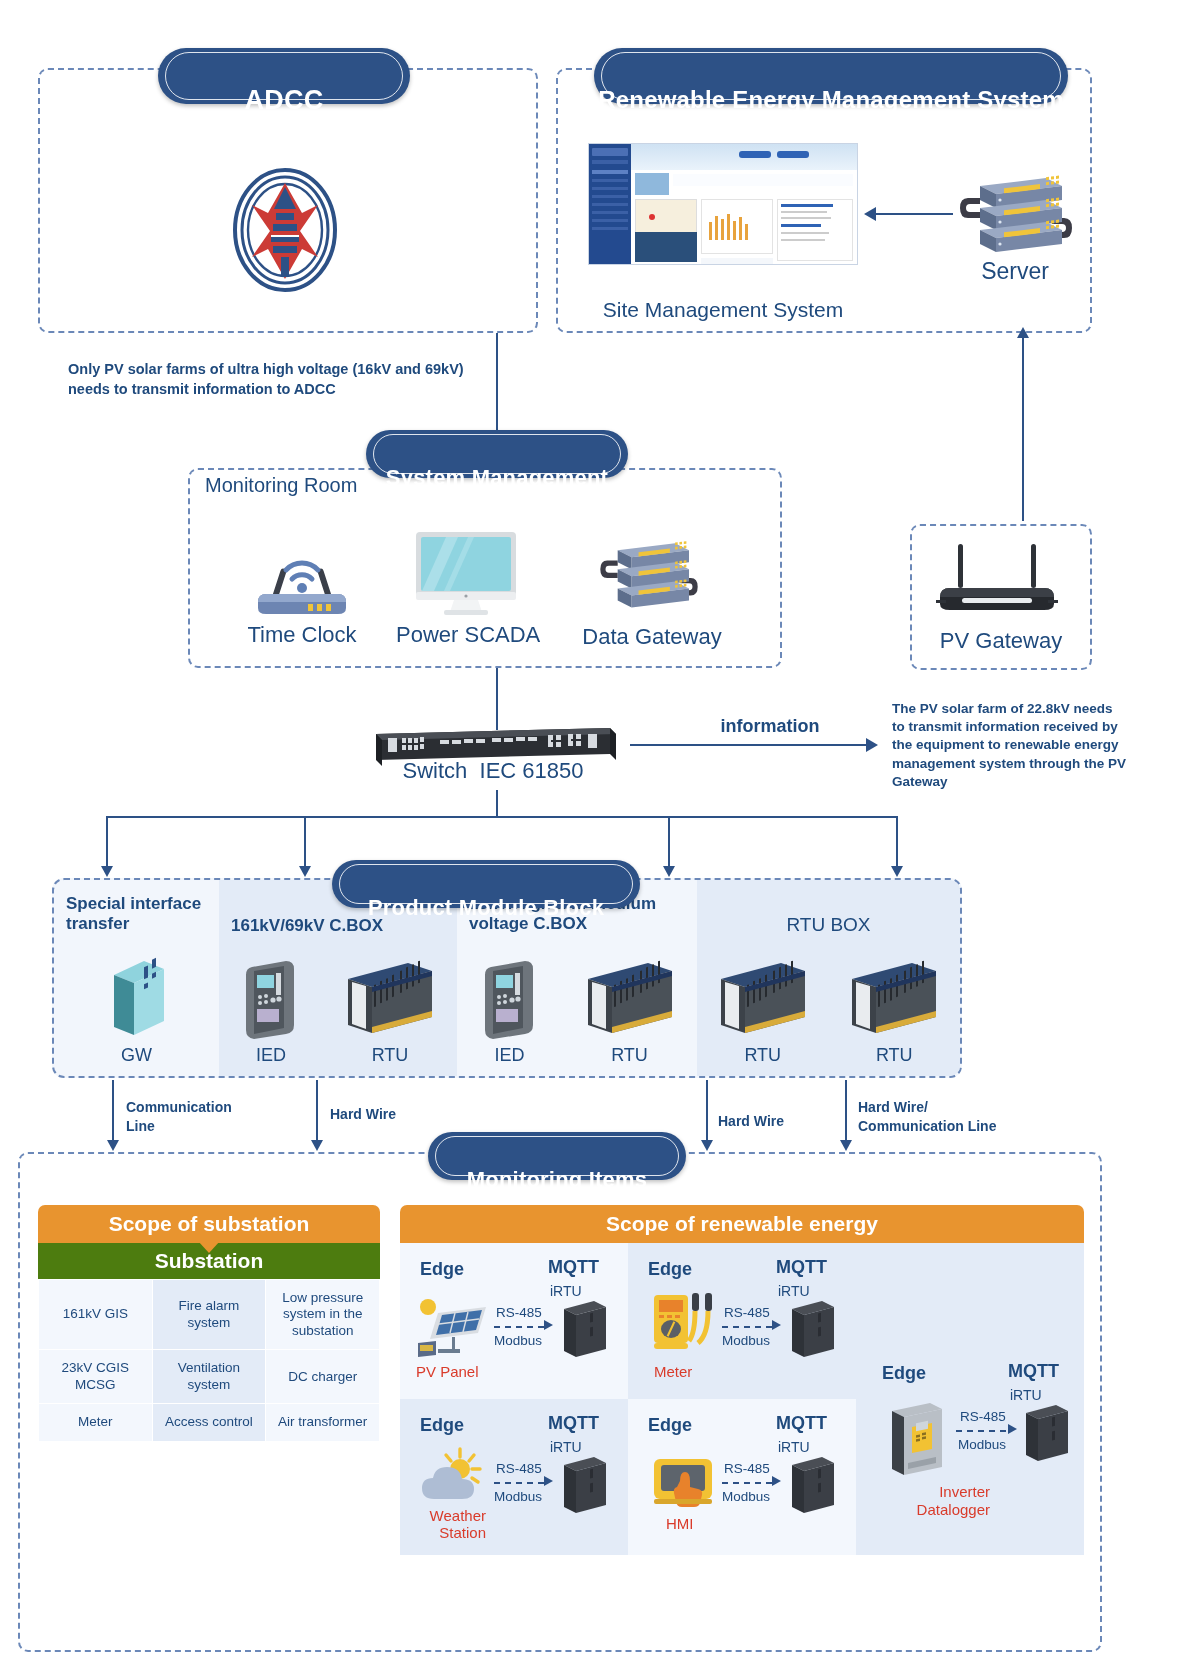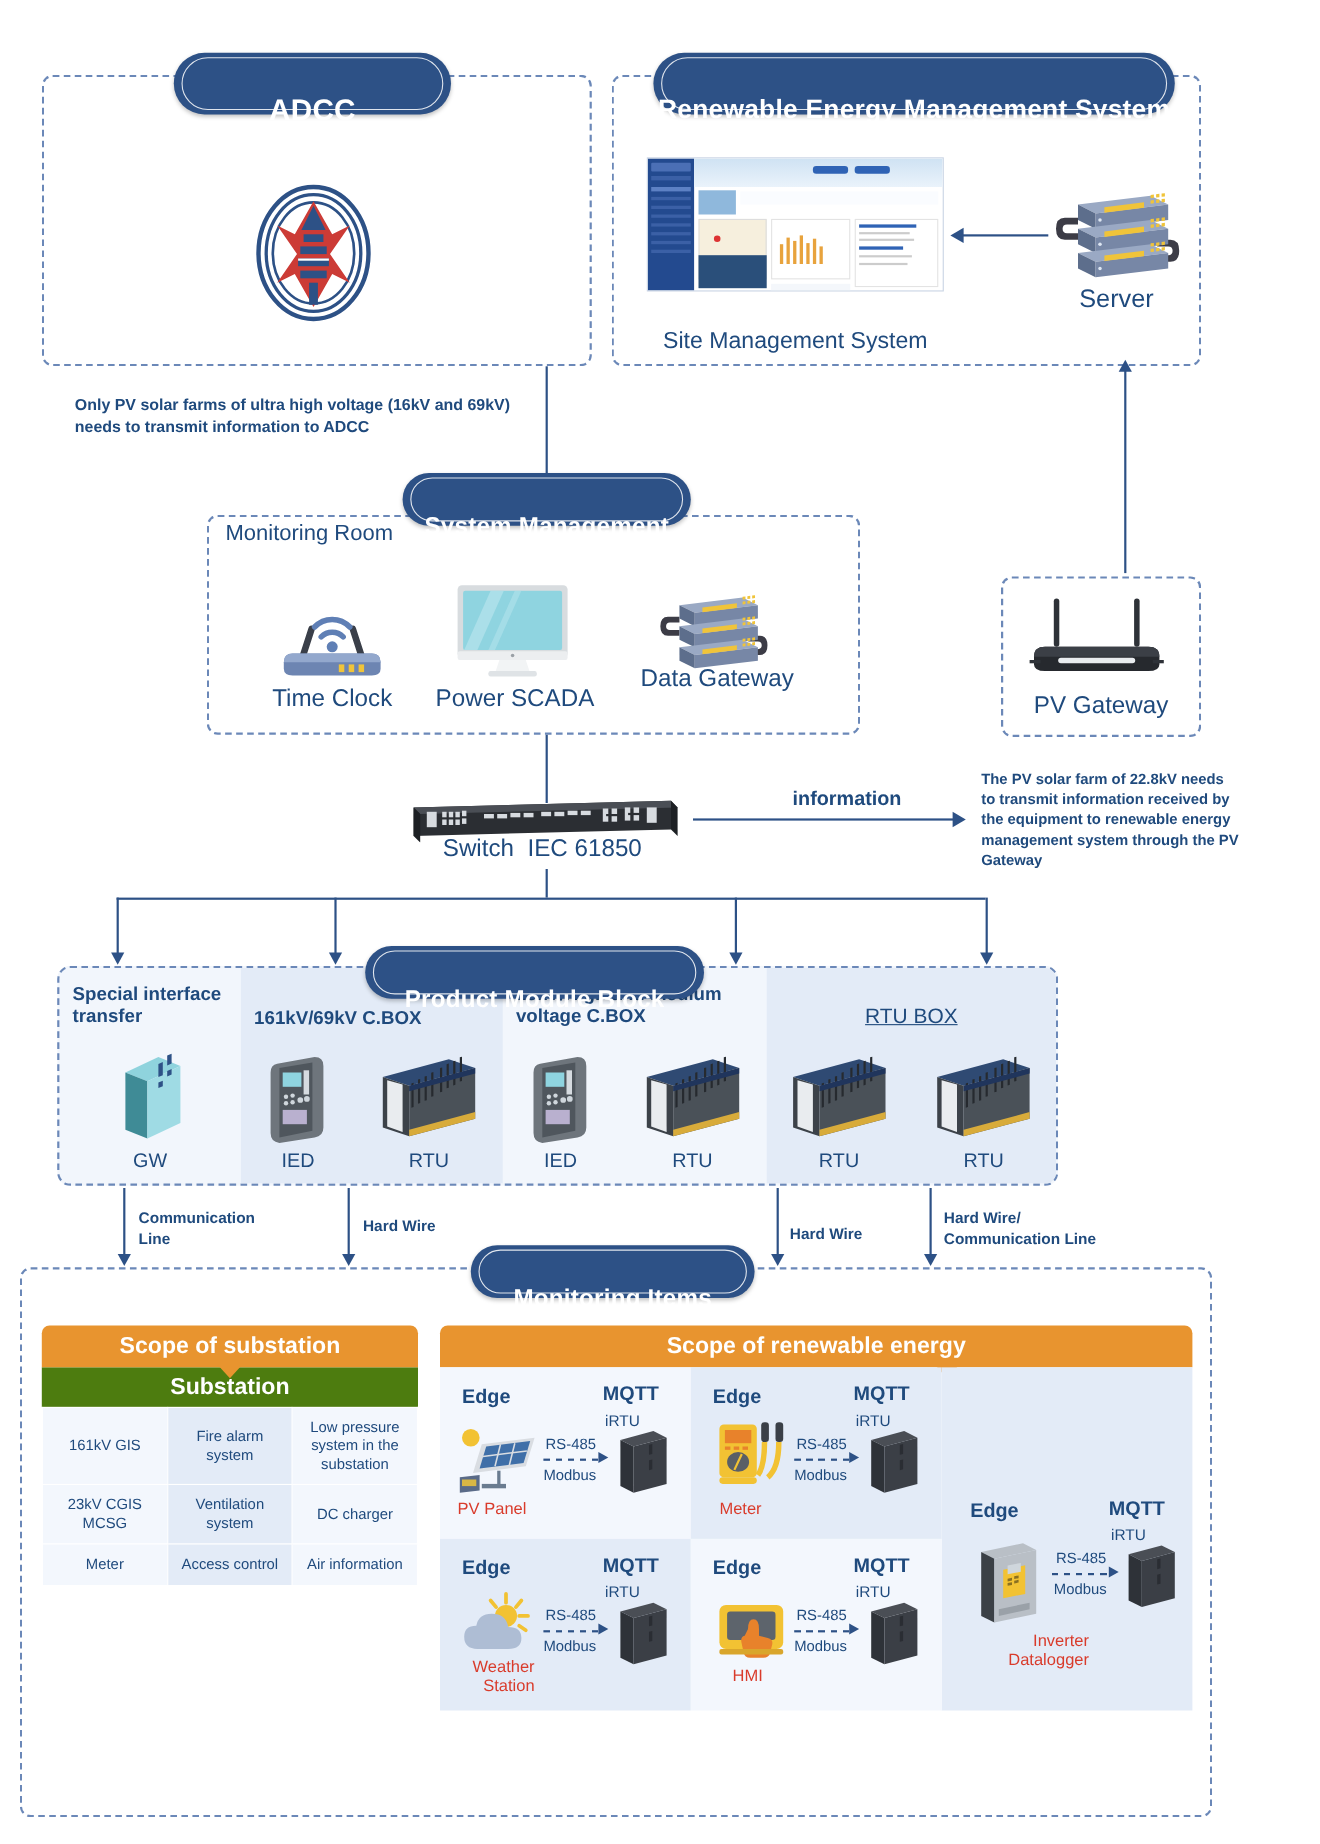--- a/index.html
+++ b/index.html
@@ -310,21 +310,21 @@
       <g fill="#f0c43a">
           <rect x="88" y="16" width="3" height="3" transform="skewY(-7)"></rect>
           <rect x="93" y="16" width="3" height="3" transform="skewY(-7)"></rect>
           <rect x="98" y="16" width="3" height="3" transform="skewY(-7)"></rect>
           <rect x="88" y="21" width="3" height="3" transform="skewY(-7)"></rect>
           <rect x="93" y="21" width="3" height="3" transform="skewY(-7)"></rect>
           <rect x="98" y="21" width="3" height="3" transform="skewY(-7)"></rect>
         </g>
     </g>
   </svg>
-  <div class="lbl" style="left:578px; top:604px; width:148px; text-align:center; font-size:22px;">Data Gateway</div>
+  <div class="lbl" style="left:578px; top:624px; width:148px; text-align:center; font-size:22px;">Data Gateway</div>
 
   <div class="dashpanel" style="left:910px; top:524px; width:182px; height:146px;"></div>
   <svg style="position:absolute;left:932px;top:540px;" width="132" height="80" viewBox="0 0 132 80">
     <rect x="26" y="4" width="5" height="44" rx="2.5" fill="#2e3238"></rect>
     <rect x="99" y="4" width="5" height="44" rx="2.5" fill="#2e3238"></rect>
     <path d="M18 48 L112 48 q10 0 10 9 l0 7 q0 6 -10 6 l-94 0 q-10 0 -10 -6 l0 -7 q0 -9 10 -9 z" fill="#26292e"></path>
     <path d="M18 48 L112 48 q10 0 10 9 l-114 0 q0 -9 10 -9 z" fill="#3b3f46"></path>
     <rect x="30" y="58" width="70" height="5" rx="2.5" fill="#e9ecef"></rect>
     <rect x="4" y="60" width="10" height="3" fill="#2e3238"></rect>
     <rect x="116" y="60" width="10" height="3" fill="#2e3238"></rect>
@@ -489,21 +489,21 @@
                 <rect x="74" y="24" width="2" height="22" transform="skewY(-15)"></rect>
               </g>
             <polygon points="28,70 88,54 88,60 28,76" fill="#d8ab3a"></polygon>
             <polygon points="28,30 88,14 88,19 28,35" fill="#20355c"></polygon>
           </svg>
           <div class="devname">RTU</div>
         </div>
       </div>
     </div>
 
-    <div class="modcol alt" style="width:263px;text-decoration:underline;">
+    <div class="modcol alt" style="width:263px;">
       <div class="modtitle reg" style="text-align:center; padding-top:20px;">RTU  BOX</div>
       <div class="devrow">
         <div class="dev">
           <svg width="92" height="84" viewBox="0 0 92 84">
             <polygon points="4,22 64,6 88,14 28,30" fill="#2f4a73"></polygon>
             <polygon points="4,22 28,30 28,76 4,68" fill="#3c4249"></polygon>
             <polygon points="28,30 88,14 88,60 28,76" fill="#4a5158"></polygon>
             <polygon points="8,25 22,29 22,72 8,67" fill="#e9ecef"></polygon>
             <g fill="#262a2f">
                 <rect x="30" y="36" width="2" height="22" transform="skewY(-15)"></rect>
@@ -582,21 +582,21 @@
         <td>Low pressure system in the substation</td>
       </tr>
       <tr>
         <td>23kV CGIS MCSG</td>
         <td class="mid">Ventilation system</td>
         <td>DC charger</td>
       </tr>
       <tr>
         <td>Meter</td>
         <td class="mid">Access control</td>
-        <td>Air information</td>
+        <td>Air transformer</td>
       </tr>
     </tbody>
       </table>
   </div>
 
   <div style="position:absolute; left:400px; top:1205px; width:684px;">
     <div class="scopehdr">Scope of renewable energy</div>
     <div class="notch" style="left:450px; top:36px;"></div>
 
     <div style="position:relative; width:684px; height:312px;">

